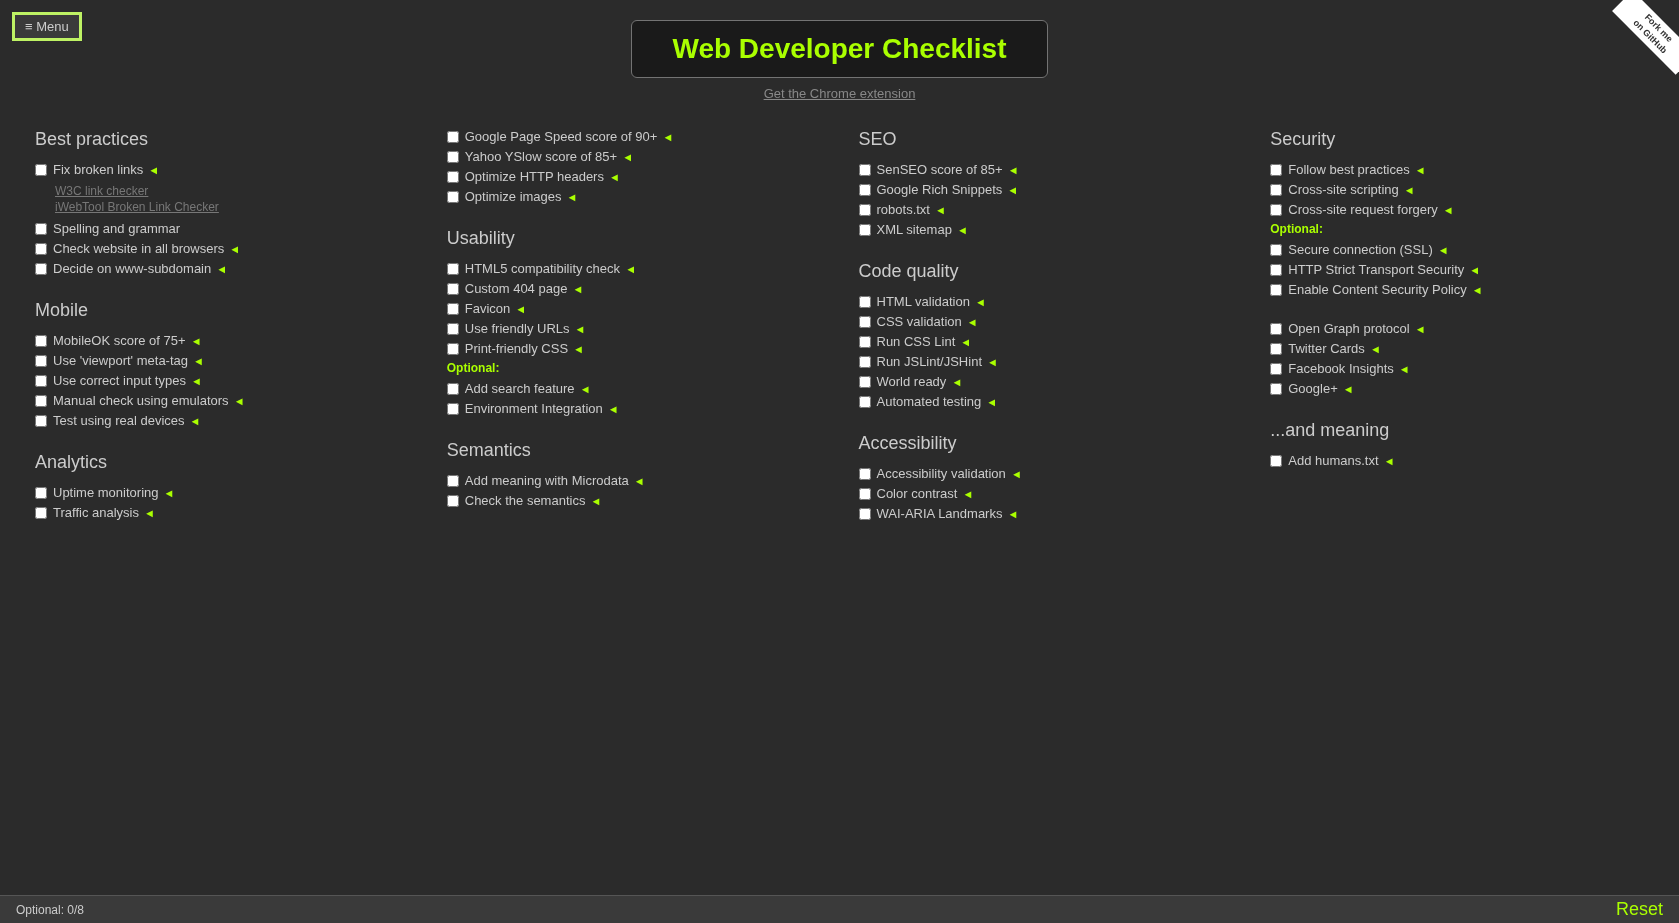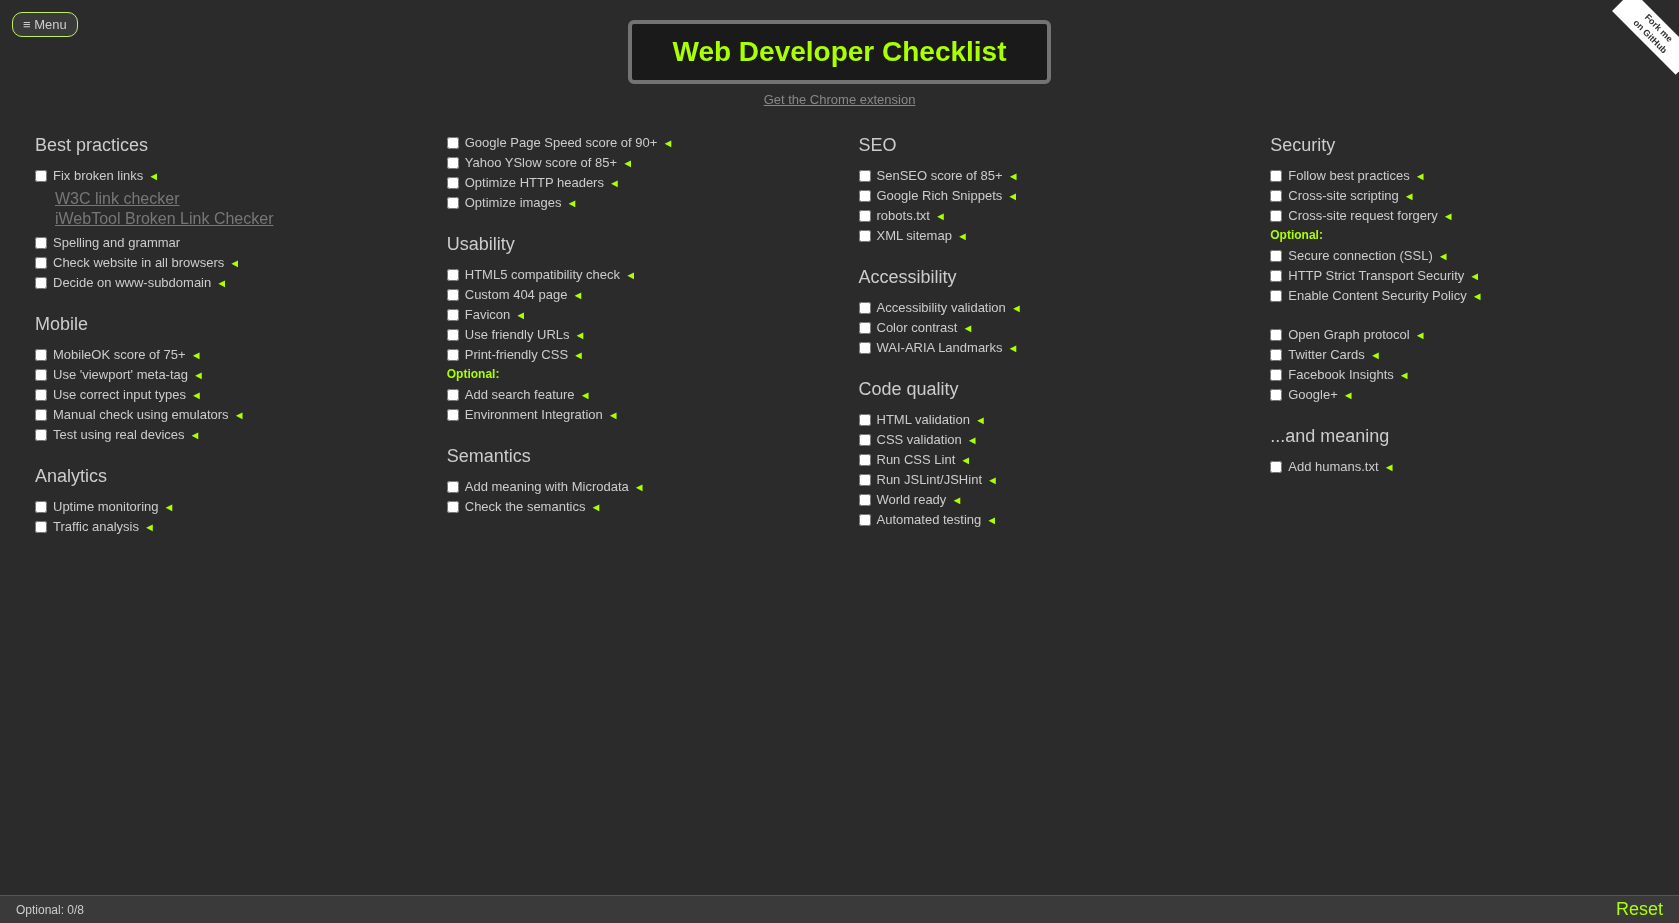--- a/index.html
+++ b/index.html
@@ -14,21 +14,21 @@
     a { color: #888; text-decoration: underline; cursor: pointer; }
 
     
     .header {
       text-align: center;
       padding: 20px 0 8px 0;
     }
     .title-box {
       display: inline-block;
       background: #1a1a1a;
-      border: 4px solid #737373;
+      border: 1px solid #737373;
       border-radius: 6px;
       padding: 12px 40px;
     }
     .title-box h1 {
       color: #aaff00;
       font-size: 28px;
       font-weight: bold;
     }
     .chrome-ext-link {
       display: block;
@@ -38,26 +38,26 @@
       text-decoration: underline;
       cursor: pointer;
     }
 
     
     .menu-btn {
       position: absolute;
       top: 12px;
       left: 12px;
       background: #3a3a3a;
-      border: 1px solid #bef264;
+      border: 3px solid #bef264;
       color: #ccc;
       padding: 4px 10px;
       font-size: 13px;
       cursor: pointer;
-      border-radius: 10px;
+      border-radius: 0;
     }
 
     
     .ribbon {
       position: absolute;
       top: 0;
       right: 0;
       width: 80px;
       height: 80px;
       overflow: hidden;
@@ -136,21 +136,21 @@
       margin-left: 2px;
     }
 
     .sub-links {
       margin-left: 20px;
       margin-top: 2px;
     }
     .sub-links a {
       display: block;
       color: #777;
-      font-size: 16px;
+      font-size: 12px;
       text-decoration: underline;
       margin-bottom: 2px;
       cursor: pointer;
     }
 
     .optional-label {
       color: #aaff00;
       font-size: 12px;
       font-weight: bold;
       margin-bottom: 6px;
@@ -359,62 +359,62 @@
             <input type="checkbox" style="">
             <span class="item-label">robots.txt<span class="item-link-icon"> ◄</span></span>
           </li>
           <li>
             <input type="checkbox" style="">
             <span class="item-label">XML sitemap<span class="item-link-icon"> ◄</span></span>
           </li>
         </ul>
       </div>
       <div class="section">
+        <div class="section-title">Code quality</div>
+        <ul class="item-list">
+          <li>
+            <input type="checkbox" style="">
+            <span class="item-label">HTML validation<span class="item-link-icon"> ◄</span></span>
+          </li>
+          <li>
+            <input type="checkbox" style="">
+            <span class="item-label">CSS validation<span class="item-link-icon"> ◄</span></span>
+          </li>
+          <li>
+            <input type="checkbox" style="">
+            <span class="item-label">Run CSS Lint<span class="item-link-icon"> ◄</span></span>
+          </li>
+          <li>
+            <input type="checkbox" style="">
+            <span class="item-label">Run JSLint/JSHint<span class="item-link-icon"> ◄</span></span>
+          </li>
+          <li>
+            <input type="checkbox" style="">
+            <span class="item-label">World ready<span class="item-link-icon"> ◄</span></span>
+          </li>
+          <li>
+            <input type="checkbox" style="">
+            <span class="item-label">Automated testing<span class="item-link-icon"> ◄</span></span>
+          </li>
+        </ul>
+      </div>
+      <div class="section">
         <div class="section-title">Accessibility</div>
         <ul class="item-list">
           <li>
             <input type="checkbox" style="">
             <span class="item-label">Accessibility validation<span class="item-link-icon"> ◄</span></span>
           </li>
           <li>
             <input type="checkbox" style="">
             <span class="item-label">Color contrast<span class="item-link-icon"> ◄</span></span>
           </li>
           <li>
             <input type="checkbox" style="">
             <span class="item-label">WAI-ARIA Landmarks<span class="item-link-icon"> ◄</span></span>
-          </li>
-        </ul>
-      </div>
-      <div class="section">
-        <div class="section-title">Code quality</div>
-        <ul class="item-list">
-          <li>
-            <input type="checkbox" style="">
-            <span class="item-label">HTML validation<span class="item-link-icon"> ◄</span></span>
-          </li>
-          <li>
-            <input type="checkbox" style="">
-            <span class="item-label">CSS validation<span class="item-link-icon"> ◄</span></span>
-          </li>
-          <li>
-            <input type="checkbox" style="">
-            <span class="item-label">Run CSS Lint<span class="item-link-icon"> ◄</span></span>
-          </li>
-          <li>
-            <input type="checkbox" style="">
-            <span class="item-label">Run JSLint/JSHint<span class="item-link-icon"> ◄</span></span>
-          </li>
-          <li>
-            <input type="checkbox" style="">
-            <span class="item-label">World ready<span class="item-link-icon"> ◄</span></span>
-          </li>
-          <li>
-            <input type="checkbox" style="">
-            <span class="item-label">Automated testing<span class="item-link-icon"> ◄</span></span>
           </li>
         </ul>
       </div>
     </div>
     <div class="column">
       <div class="section">
         <div class="section-title">Security</div>
         <ul class="item-list">
           <li>
             <input type="checkbox" style="">

